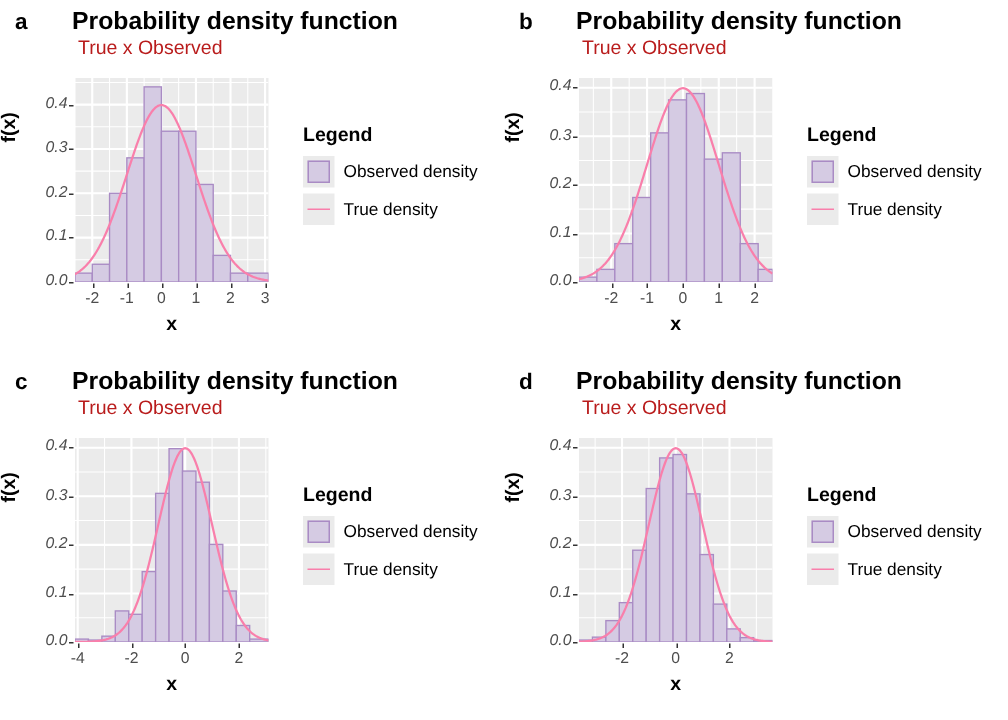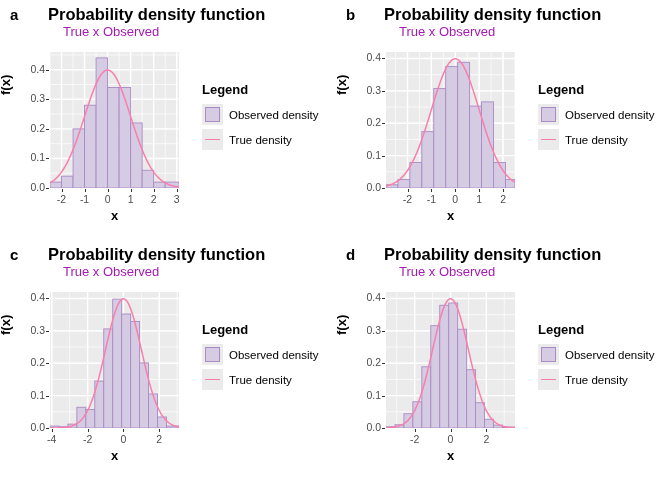--- a/index.html
+++ b/index.html
@@ -25,22 +25,22 @@
     position:absolute;left:10px;top:6px;
     font-size:15px;font-weight:bold;color:#000;
     line-height:17px;
   }
   .title{
     position:absolute;left:48px;top:4px;
     font-size:16.5px;font-weight:bold;color:#000;
     line-height:20px;white-space:nowrap;
   }
   .subtitle{
-    position:absolute;left:63px;top:24px;
-    font-size:13px;font-weight:normal;color:#a21caf;
+    position:absolute;left:52px;top:24px;
+    font-size:13px;font-weight:normal;color:#b91c1c;
     line-height:16px;white-space:nowrap;
   }
   
   .plot{
     position:absolute;
     left:50px;top:52px;
     width:129px;height:136px;
     background:#EBEBEB;
   }
   .plot svg{display:block;}
@@ -57,21 +57,21 @@
     position:absolute;
     left:50px;width:129px;top:208px;
     text-align:center;
     font-size:13px;font-weight:bold;color:#000;
   }
   .ytick{
     position:absolute;right:0;
     font-size:10.5px;color:#4D4D4D;
     white-space:nowrap;line-height:10px;
   }
-  .ytickwrap{position:absolute;left:14px;width:31px;}
+  .ytickwrap{position:absolute;left:14px;width:31px;font-style:italic;}
   .ytickmark{
     position:absolute;left:46px;width:3px;height:1px;background:#333333;
   }
   .xtickmark{position:absolute;width:1px;height:3px;background:#333333;top:189px;}
   .xtick{
     position:absolute;top:193px;
     font-size:10.5px;color:#4D4D4D;
     text-align:center;line-height:12px;
     transform:translateX(-50%);
   }

